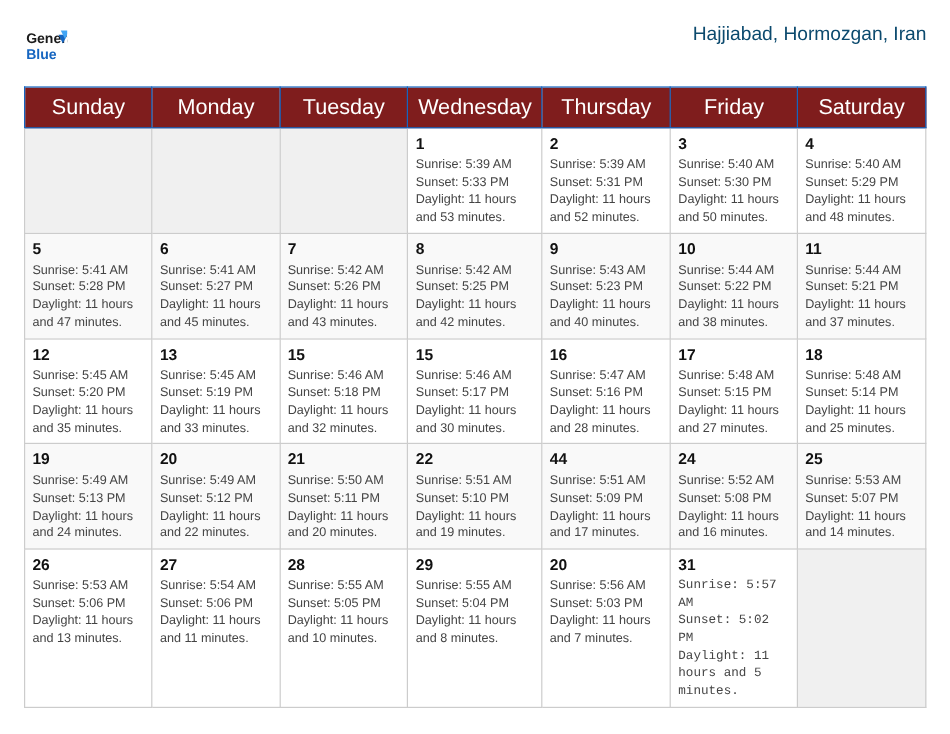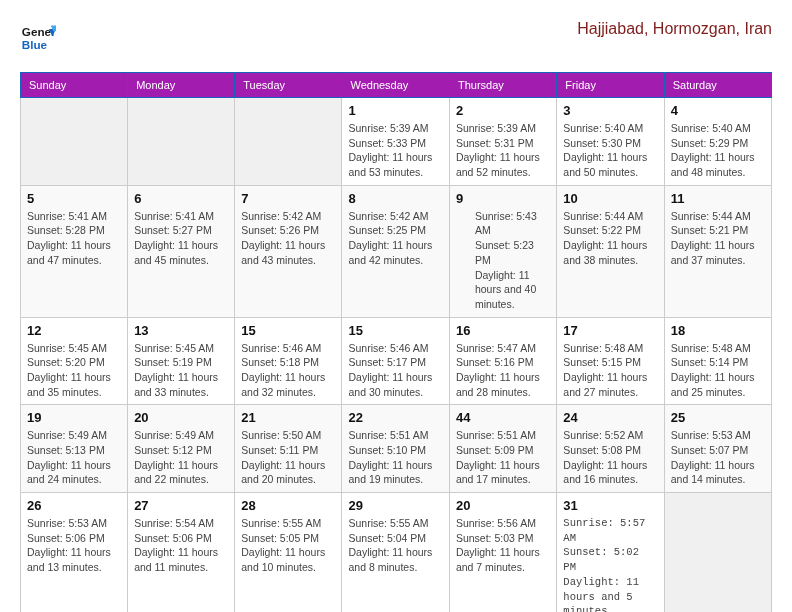--- a/index.html
+++ b/index.html
@@ -28,33 +28,33 @@
     .title-block {
       text-align: right;
     }
     .month-title {
       font-size: 32px;
       font-weight: 300;
       color: #1a1a1a;
     }
     .location-title {
       font-size: 16px;
-      color: #7f1d1d;
+      color: #0c4a6e;
     }
     .calendar {
       width: 100%;
       border-collapse: collapse;
       border: 1px solid #ccc;
     }
     .calendar th {
-      background-color: #a21caf;
+      background-color: #7f1d1d;
       color: #fff;
-      text-align: left;
+      text-align: center;
       padding: 6px 8px;
-      font-size: 11px;
+      font-size: 18px;
       font-weight: normal;
       border: 1px solid #1565C0;
     }
     .calendar td {
       vertical-align: top;
       padding: 5px 6px;
       font-size: 11px;
       color: #333;
       border: 1px solid #ccc;
       width: 108px;
@@ -158,21 +158,21 @@
 Daylight: 11 hours and 43 minutes.</div>
         </td>
         <td>
           <div class="day-number">8</div>
           <div class="day-info" style="white-space: pre-line;">Sunrise: 5:42 AM
 Sunset: 5:25 PM
 Daylight: 11 hours and 42 minutes.</div>
         </td>
         <td>
           <div class="day-number">9</div>
-          <div class="day-info" style="white-space: pre-line; margin-left: 19px;">Sunrise: 5:43 AM
+          <div class="day-info" style="white-space: pre-line;">Sunrise: 5:43 AM
 Sunset: 5:23 PM
 Daylight: 11 hours and 40 minutes.</div>
         </td>
         <td>
           <div class="day-number">10</div>
           <div class="day-info" style="white-space: pre-line;">Sunrise: 5:44 AM
 Sunset: 5:22 PM
 Daylight: 11 hours and 38 minutes.</div>
         </td>
         <td>

